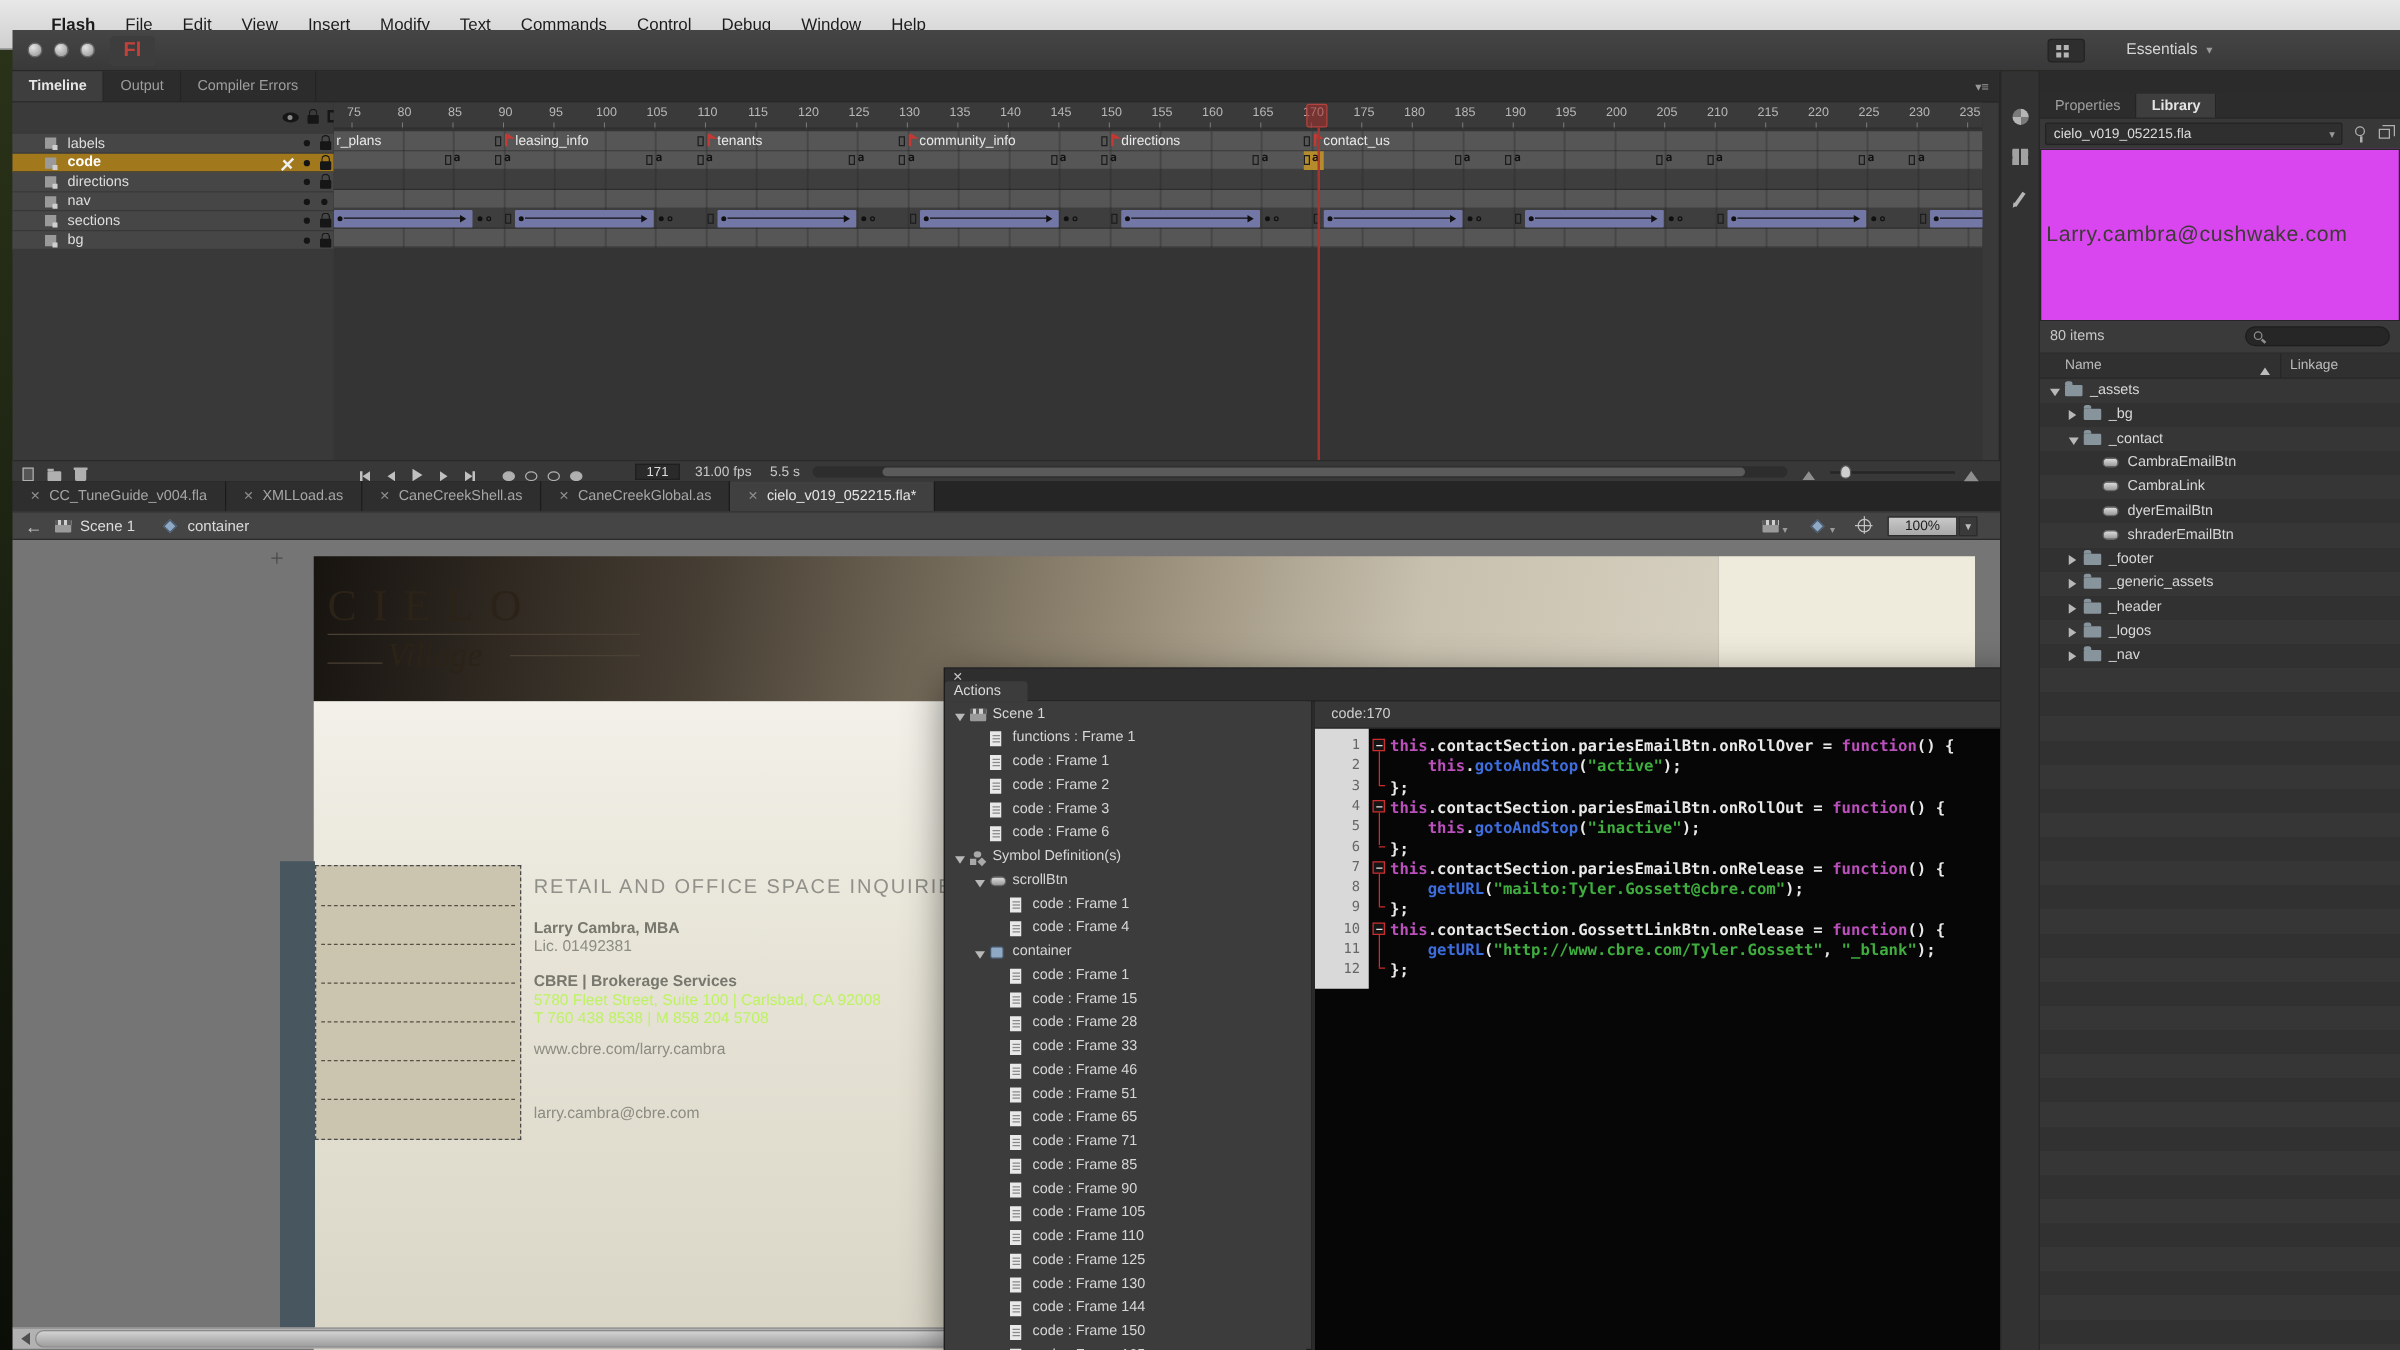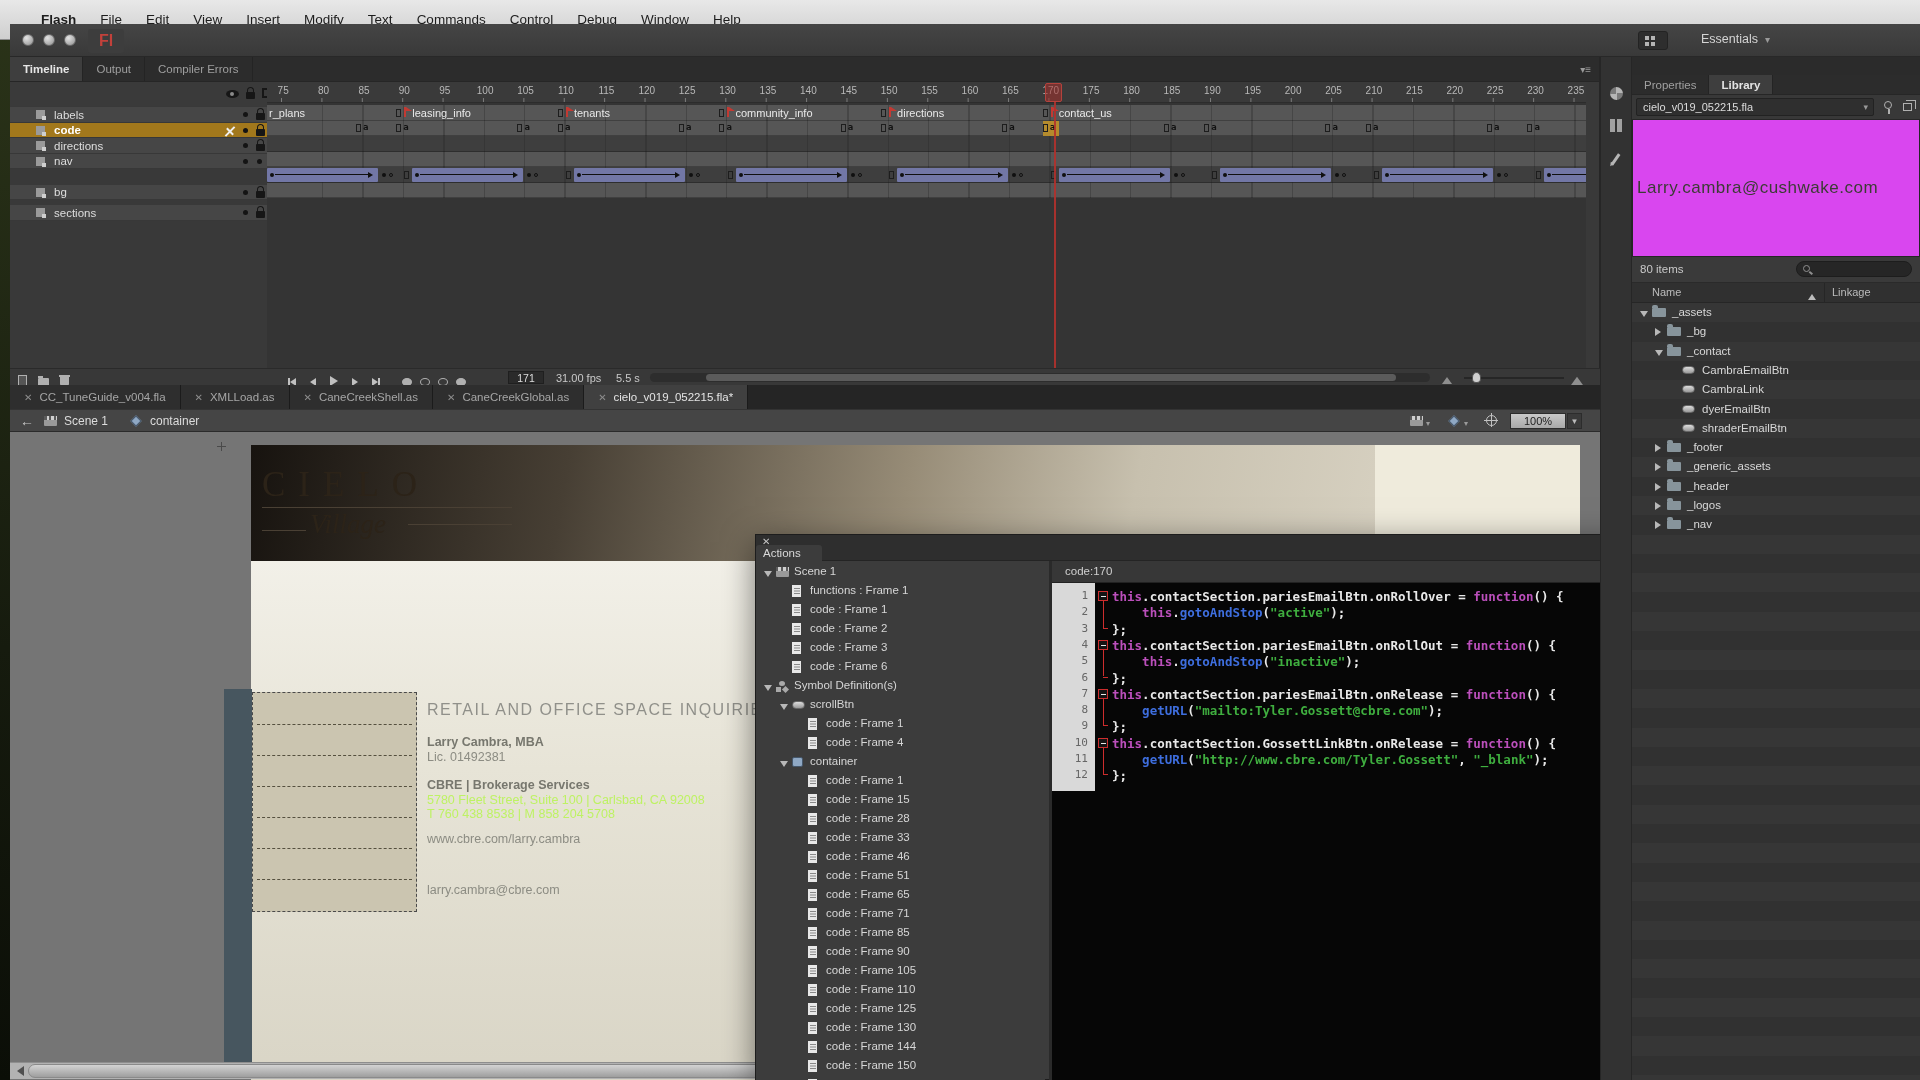--- a/index.html
+++ b/index.html
@@ -325,21 +325,21 @@
         <div class="lock-ico" style="left: 246px; top: 6px;"></div>
         <div class="swatch" style="left: 259px; top: 2px; background: rgb(232, 232, 58);"></div>
       </div>
       <div class="layer-row" style="top: 96.5px;">
         <div class="layer-ico"></div>
         <div class="layer-name">nav</div>
         <div class="dot-ico" style="left: 233px; top: 5px;"></div>
         <div class="dot-ico" style="left: 247px; top: 5px;"></div>
         <div class="swatch" style="left: 259px; top: 2px; background: rgb(58, 232, 232);"></div>
       </div>
-      <div class="layer-row" style="top: 112px; margin-top: 36px;">
+      <div class="layer-row" style="top: 112px;">
         <div class="layer-ico"></div>
         <div class="layer-name">sections</div>
         <div class="dot-ico" style="left: 233px; top: 5px;"></div>
         <div class="lock-ico" style="left: 246px; top: 6px;"></div>
         <div class="swatch" style="left: 259px; top: 2px; background: rgb(95, 225, 95);"></div>
       </div>
       <div class="layer-row" style="top: 127.5px;">
         <div class="layer-ico"></div>
         <div class="layer-name">bg</div>
         <div class="dot-ico" style="left: 233px; top: 5px;"></div>

